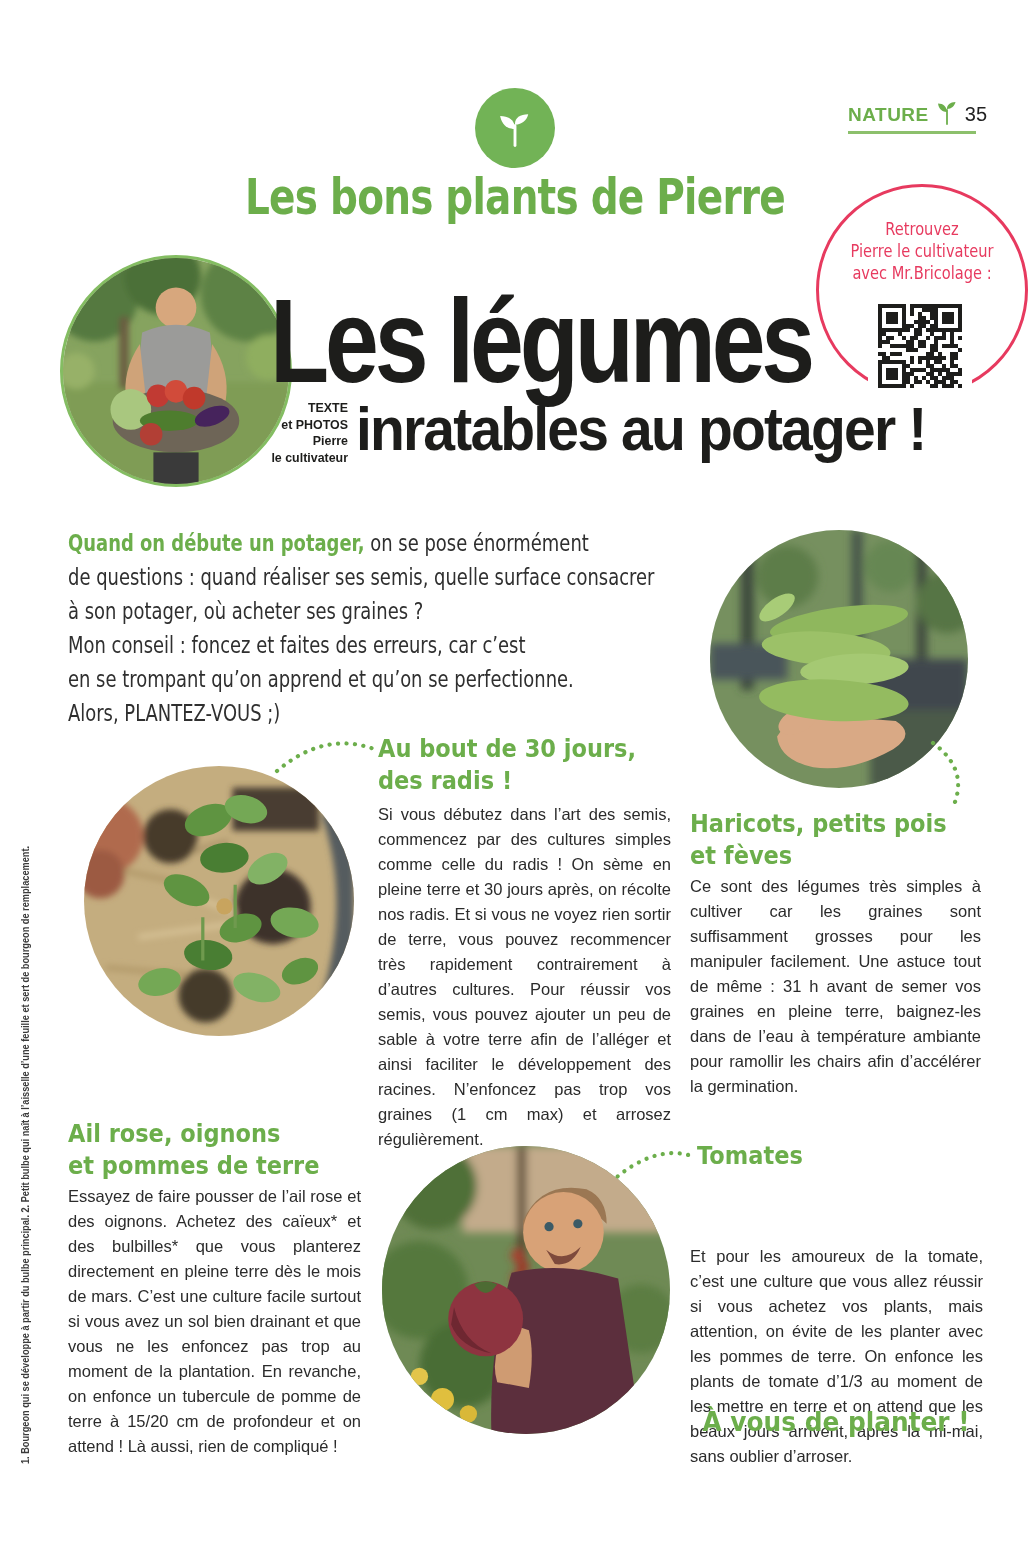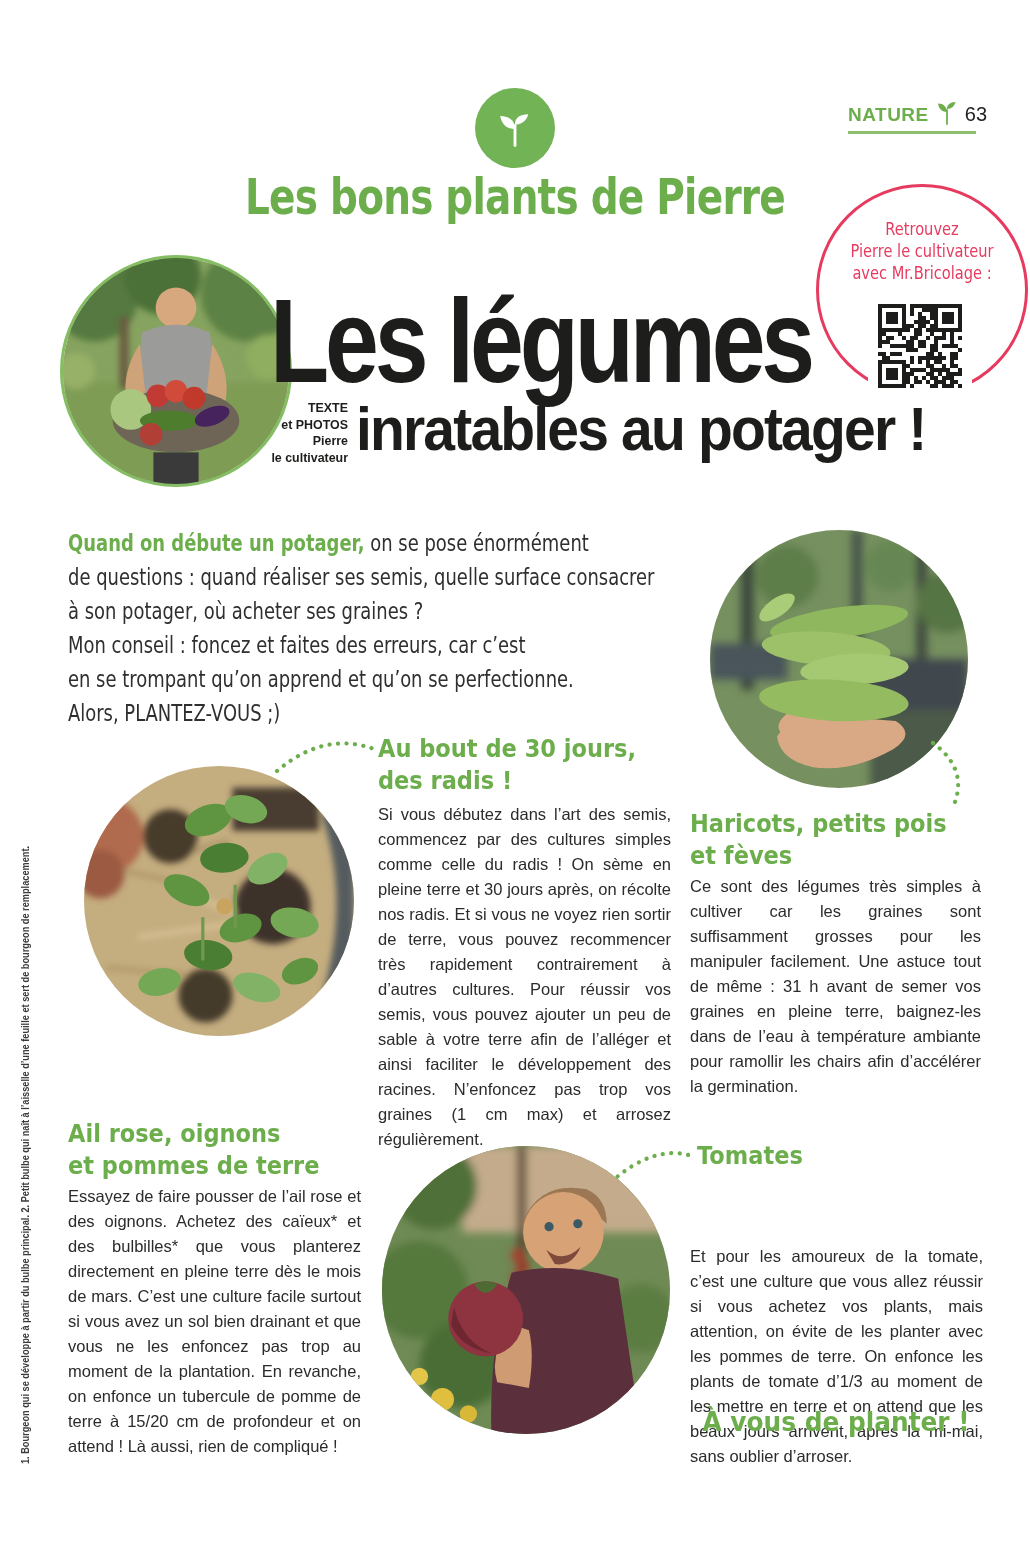--- a/index.html
+++ b/index.html
@@ -101,21 +101,21 @@
     </svg>
   </div>
 
   <div class="nature-row">
     <span class="nature-label">NATURE</span>
     <svg width="22" height="28" viewBox="0 0 22 28">
       <path d="M11 26 V12" stroke="#6cae4b" stroke-width="1.8" fill="none" stroke-linecap="round"></path>
       <path d="M11 14 C5 14 2.5 9.5 2 5.5 C7.5 5.5 10.5 9 11 13.5 Z" fill="#6cae4b"></path>
       <path d="M11 11 C15.5 11 18.5 8 19.5 4 C14 4 11 7 11 10.5 Z" fill="#6cae4b"></path>
     </svg>
-    <span class="page-number">63</span>
+    <span class="page-number">35</span>
   </div>
   <div class="nature-underline"></div>
 
   <div class="kicker">Les bons plants de Pierre</div>
 
   <div class="photo photo-pierre">
     <svg viewBox="0 0 100 100" preserveAspectRatio="none">
       <defs>
           <filter id="f1">
             <feGaussianBlur stdDeviation="1.4"></feGaussianBlur>

